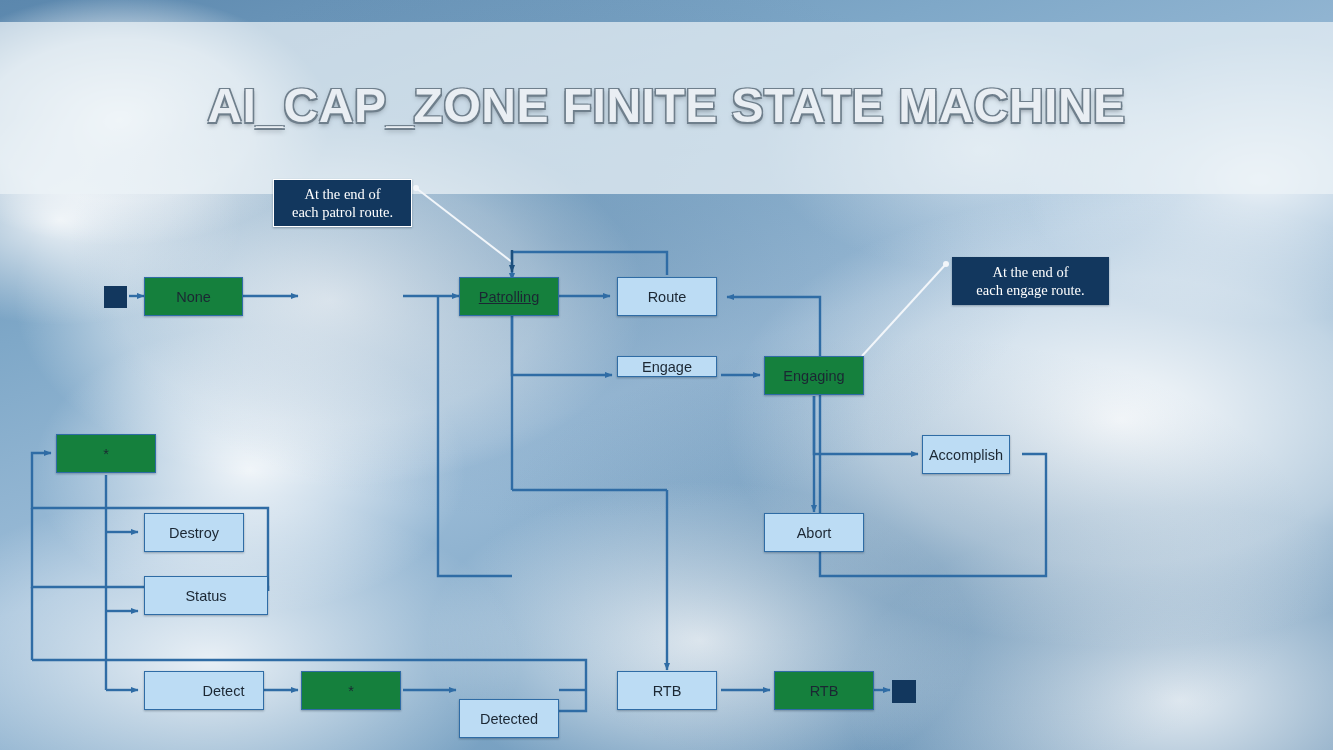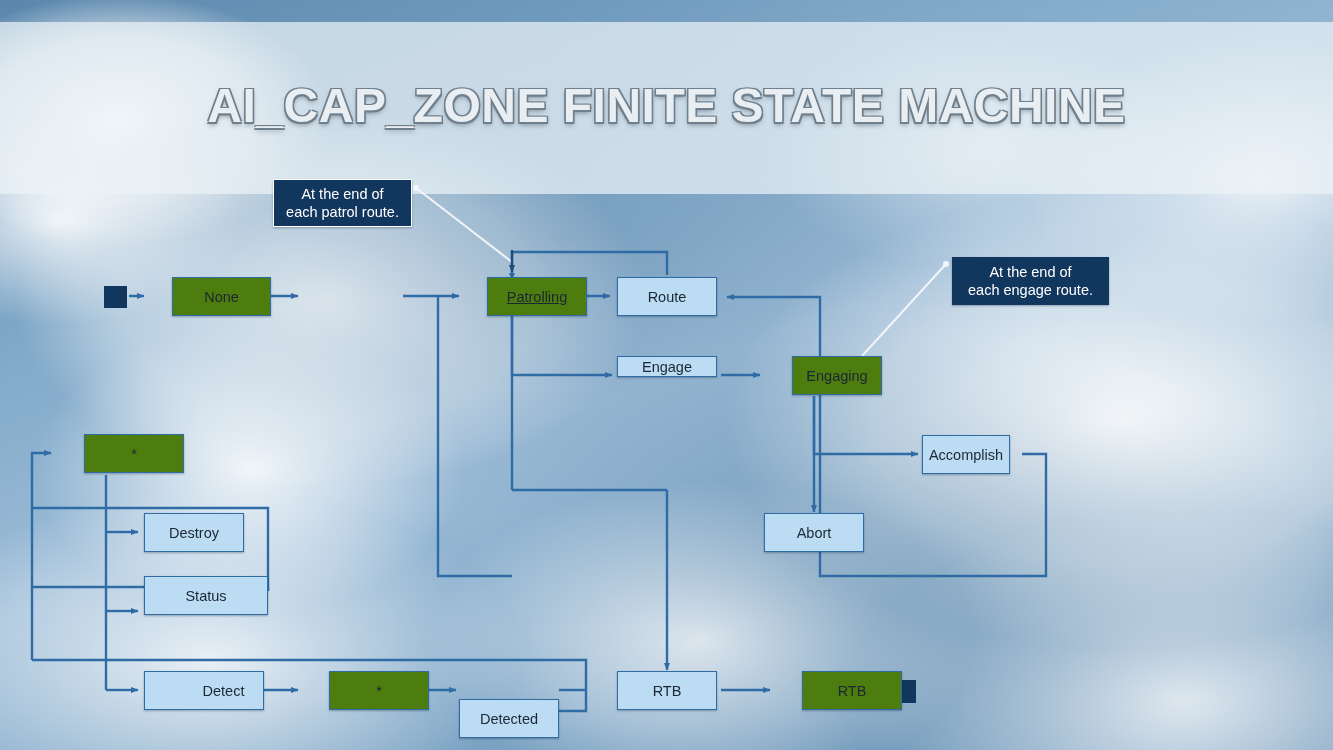--- a/index.html
+++ b/index.html
@@ -78,30 +78,31 @@
     box-sizing: border-box;
     border: 1.6px solid #2f6ca5;
     display: flex;
     align-items: center;
     justify-content: center;
     font-size: 14.5px;
     color: #1b2733;
     box-shadow: 0 1px 2px rgba(20,40,60,0.35);
   }
   .node.blue { background: #bcdcf4; }
-  .node.white { background: #4d7c0f; margin-left: 28px; }
+  .node.white { background: #15803d; }
   .node.dark {
     background: #12375e;
     border-color: #12375e;
     color: #ffffff;
     font-size: 14.5px;
     line-height: 1.25;
     text-align: center;
     flex-direction: column;
     padding: 4px 8px;
+    font-family: Liberation Serif, serif;
   }
   .node.dark.framed { border: 1.6px solid #ffffff; }
   .terminal {
     position: absolute;
     background: #12375e;
     border: 1px solid #12375e;
   }
   .note-line {
     display: block;
     white-space: nowrap;
@@ -206,21 +207,21 @@
   </div>
 
   <div class="node blue" style="left:617px; top:277px; width:100px; height:39px;">
     <span>Route</span>
   </div>
 
   <div class="node blue" style="left:617px; top:356px; width:100px; height:21px;">
     <span>Engage</span>
   </div>
 
-  <div class="node white" style="left:764px; top:356px; width:90px; height:39px;">
+  <div class="node white" style="left:764px; top:356px; width:100px; height:39px;">
     <span>Engaging</span>
   </div>
 
   <div class="node blue" style="left:922px; top:435px; width:88px; height:39px;">
     <span>Accomplish</span>
   </div>
 
   <div class="node blue" style="left:764px; top:513px; width:100px; height:39px;">
     <span>Abort</span>
   </div>

